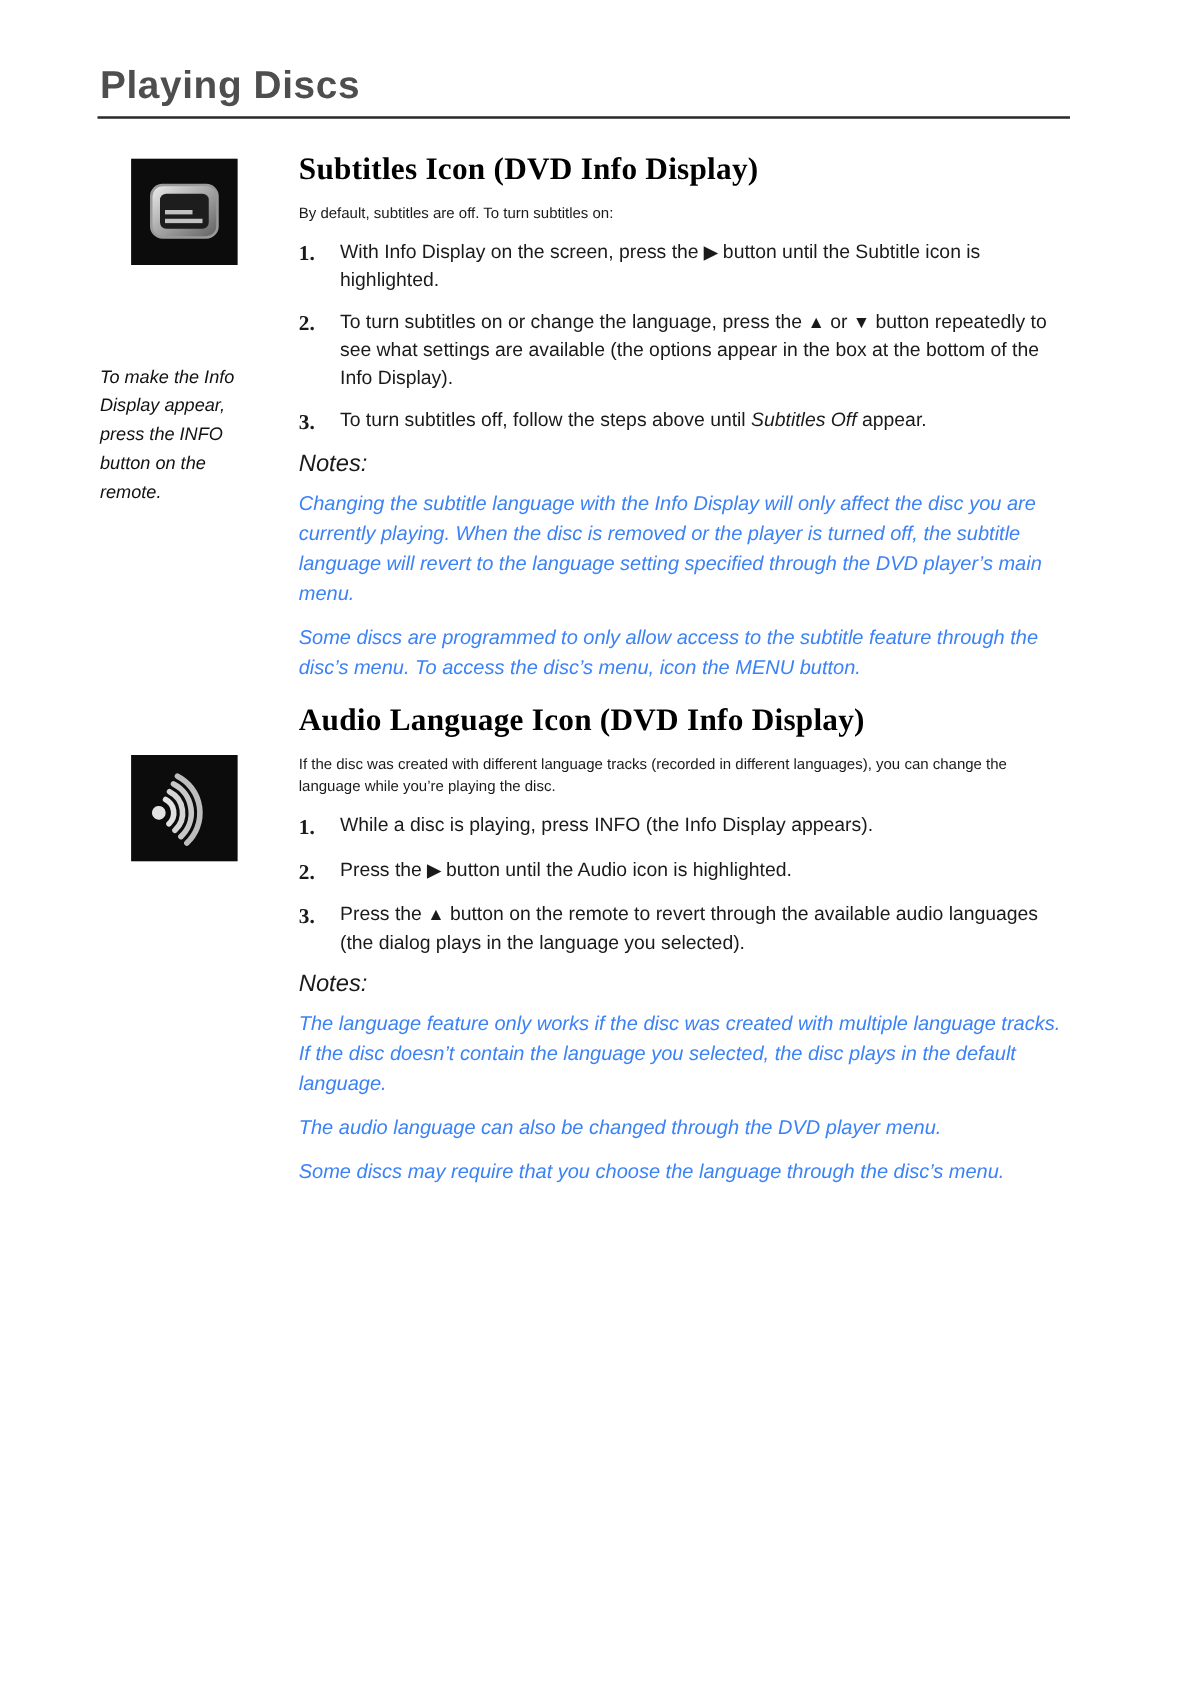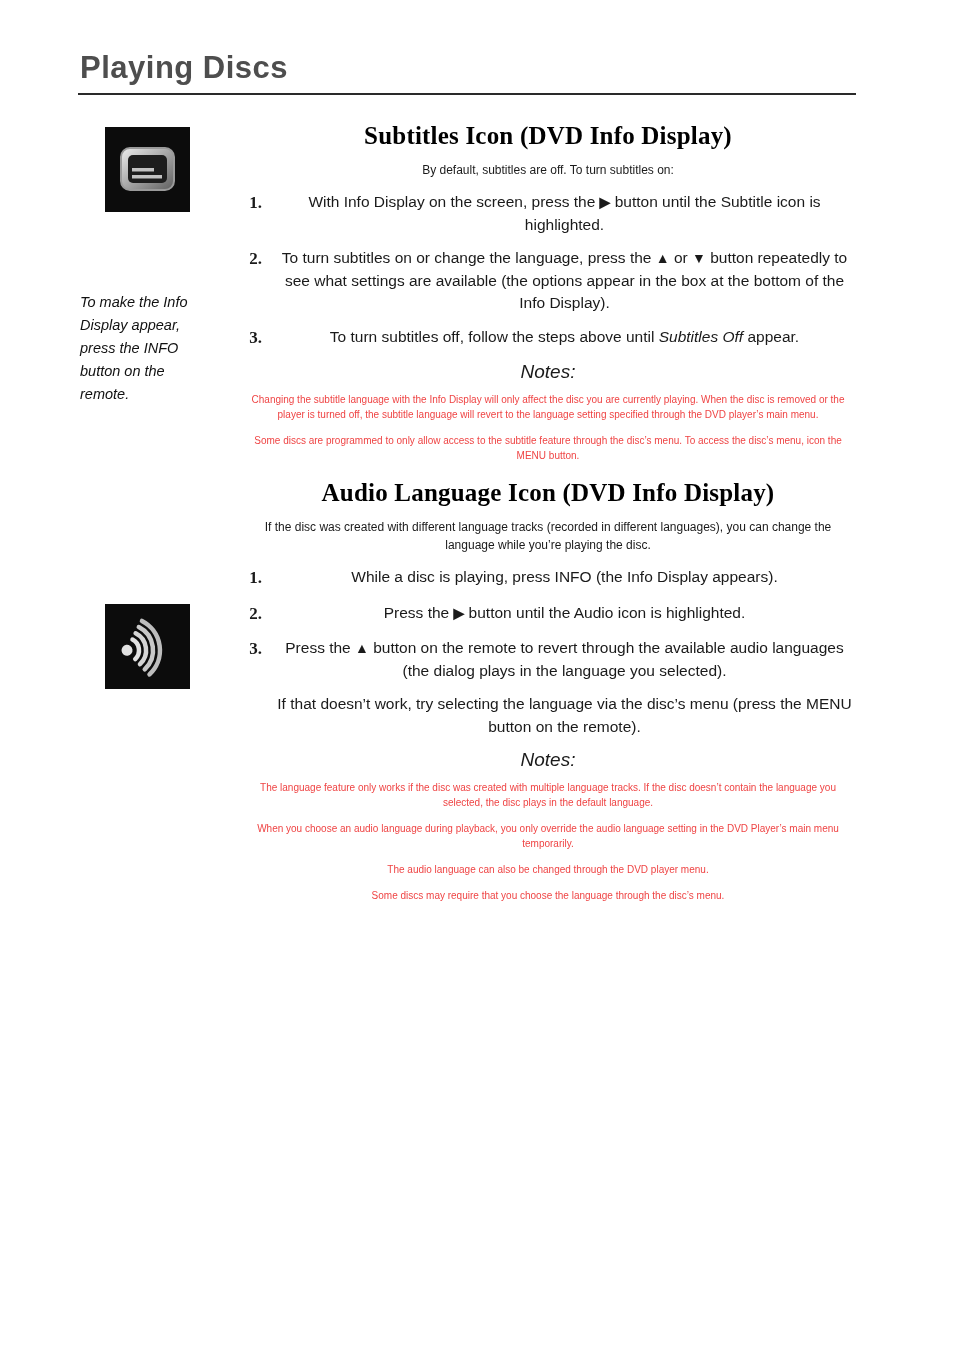--- a/index.html
+++ b/index.html
@@ -22,42 +22,42 @@
   .icon-box{
     position:absolute;left:105px;width:85px;height:85px;background:#0c0c0c;
   }
   #icon-subtitles{top:127px;}
   #icon-audio{top:604px;}
   .side-note{
     position:absolute;left:80px;top:291px;width:126px;
     font-style:italic;font-size:14.5px;line-height:1.58;color:#111;
   }
   .content{
-    position:absolute;left:239px;top:122px;width:618px;text-align:center;
+    position:absolute;left:239px;top:122px;width:618px;
   }
   .section h2{
     font-family:"Liberation Serif", serif;
     font-size:25px;font-weight:bold;color:#000;
     margin:0 0 12px 0;letter-spacing:0.2px;
   }
   .section + .section{margin-top:16px;}
   p.intro{margin:0 0 12px 0;font-size:12px;line-height:1.45;}
   .step{display:flex;margin-bottom:11px;font-size:15.5px;line-height:1.45;}
   .step-num{
     font-family:"Liberation Serif", serif;font-weight:bold;
     font-size:17px;width:33px;flex:none;
   }
   .step-body{flex:1;}
   .step-body p{margin:0;}
   .step-body p.extra{margin-top:11px;}
   .glyph{font-weight:bold;font-size:14px;}
   .notes-label{font-style:italic;font-size:19px;margin:2px 0 9px 0;}
   p.note{
-    font-size:10px;line-height:1.5;
-    margin:0 0 11px 0;color:#ef4444;
+    font-style:italic;font-size:16px;line-height:1.5;
+    margin:0 0 11px 0;color:#3b82f6;
   }
   .footer-rule{
     position:absolute;top:1286px;left:78px;width:778px;height:0;
     border-top:1.5px solid #333;
   }
   .page-num{
     position:absolute;top:1290px;left:78px;width:778px;
     text-align:center;font-weight:bold;font-size:15px;color:#14532d;font-style:italic;
   }
   .footer-note{
@@ -149,28 +149,26 @@
           <div class="step">
             <span class="step-num">2.</span>
             <div class="step-body">
               <p><span>Press the </span><span class="glyph">▶</span><span> button until the Audio icon is highlighted.</span></p>
             </div>
           </div>
           <div class="step">
             <span class="step-num">3.</span>
             <div class="step-body">
               <p><span>Press the </span><span class="glyph">▲</span><span> button on the remote to revert through the available audio languages (the dialog plays in the language you selected).</span></p>
-              <p class="extra">If that doesn’t work, try selecting the language via the disc’s menu (press the MENU button on the remote).</p>
             </div>
           </div>
         </div>
       <p class="notes-label">Notes:</p>
       <div>
           <p class="note">The language feature only works if the disc was created with multiple language tracks. If the disc doesn’t contain the language you selected, the disc plays in the default language.</p>
-          <p class="note">When you choose an audio language during playback, you only override the audio language setting in the DVD Player’s main menu temporarily.</p>
           <p class="note">The audio language can also be changed through the DVD player menu.</p>
           <p class="note">Some discs may require that you choose the language through the disc’s menu.</p>
         </div>
     </div>
 
   </div>
 
   <div class="footer-rule"></div>
   <div class="page-num">16</div>
   <div class="footer-note">Graphics throughout this User’s Guide are for representation only.</div>

